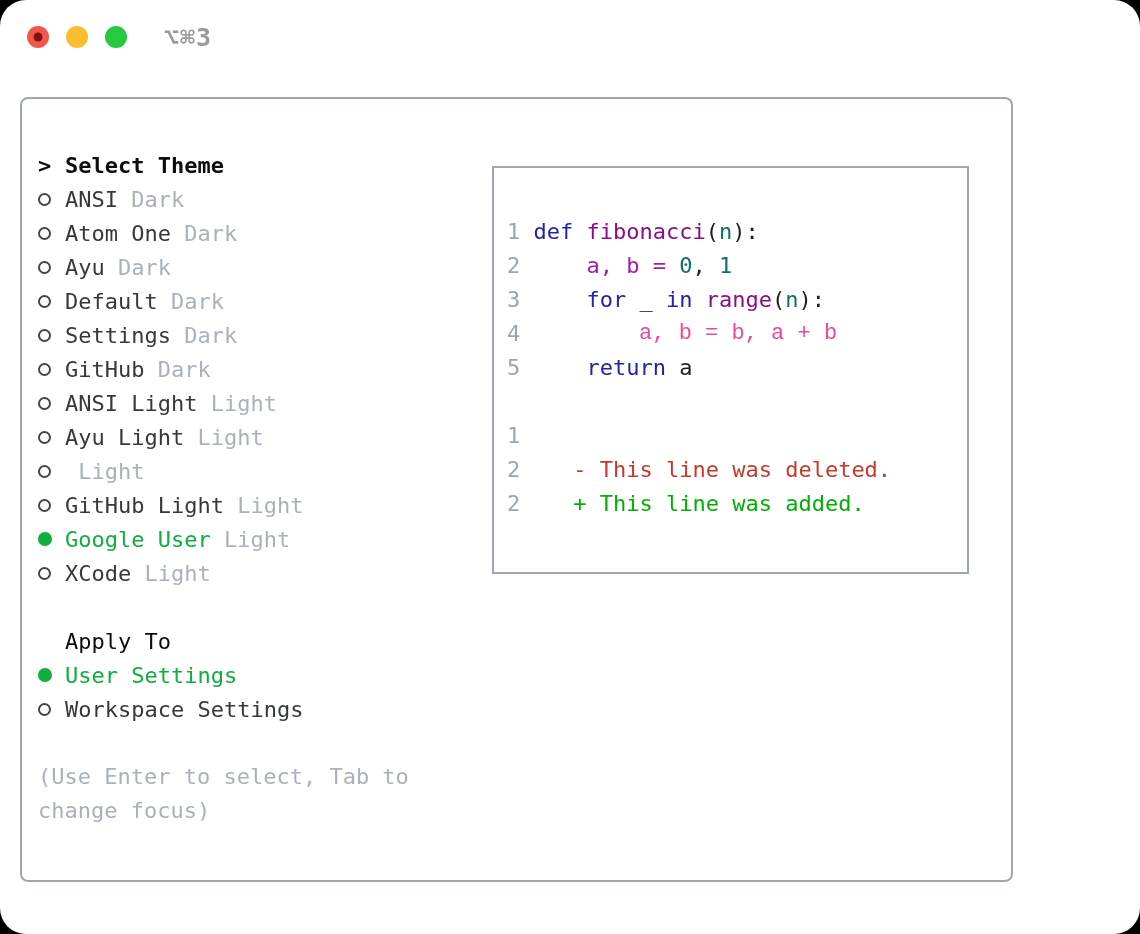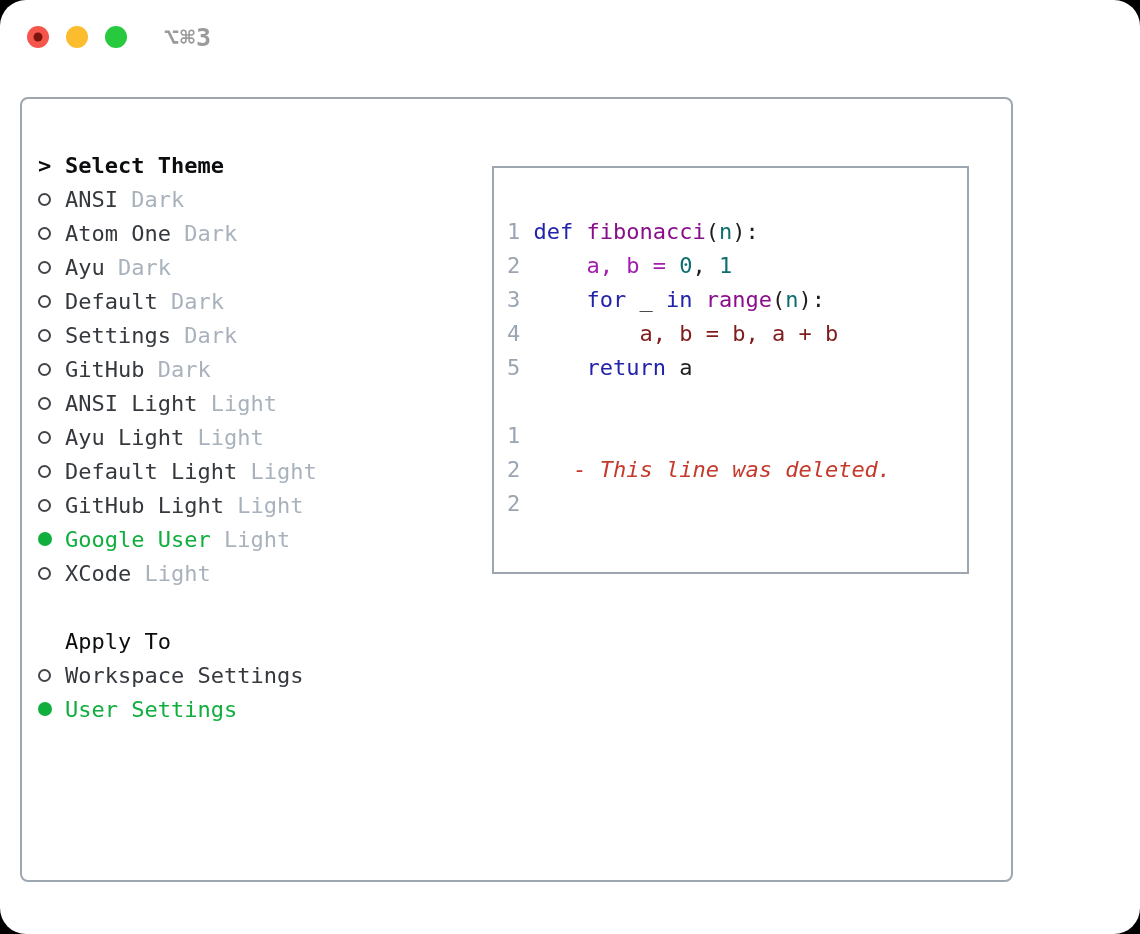--- a/index.html
+++ b/index.html
@@ -67,43 +67,44 @@
       </div>
       <div id="theme-list">
           <div class="row"><span class="bullet-col"><span class="circle"></span></span><span class="name">ANSI</span><span class="variant"> Dark</span></div>
           <div class="row"><span class="bullet-col"><span class="circle"></span></span><span class="name">Atom One</span><span class="variant"> Dark</span></div>
           <div class="row"><span class="bullet-col"><span class="circle"></span></span><span class="name">Ayu</span><span class="variant"> Dark</span></div>
           <div class="row"><span class="bullet-col"><span class="circle"></span></span><span class="name">Default</span><span class="variant"> Dark</span></div>
           <div class="row"><span class="bullet-col"><span class="circle"></span></span><span class="name">Settings</span><span class="variant"> Dark</span></div>
           <div class="row"><span class="bullet-col"><span class="circle"></span></span><span class="name">GitHub</span><span class="variant"> Dark</span></div>
           <div class="row"><span class="bullet-col"><span class="circle"></span></span><span class="name">ANSI Light</span><span class="variant"> Light</span></div>
           <div class="row"><span class="bullet-col"><span class="circle"></span></span><span class="name">Ayu Light</span><span class="variant"> Light</span></div>
-          <div class="row"><span class="bullet-col"><span class="circle"></span></span><span class="name">Default Light</span><span class="variant"> Light</span></div>
+          <div class="row"><span class="bullet-col"><span class="circle"></span></span><span class="variant"> Light</span></div>
           <div class="row"><span class="bullet-col"><span class="circle"></span></span><span class="name">GitHub Light</span><span class="variant"> Light</span></div>
           <div class="row"><span class="bullet-col"><span class="dot"></span></span><span class="name selected">Google User</span><span class="variant"> Light</span></div>
           <div class="row"><span class="bullet-col"><span class="circle"></span></span><span class="name">XCode</span><span class="variant"> Light</span></div>
         </div>
       <div class="row spacer"></div>
       <div class="row">
         <span class="bullet-col"></span><span class="name" style="color:#0b0d0f">Apply To</span>
       </div>
       <div id="apply-list">
+          <div class="row"><span class="bullet-col"><span class="dot"></span></span><span class="name selected">User Settings</span></div>
           <div class="row"><span class="bullet-col"><span class="circle"></span></span><span class="name">Workspace Settings</span></div>
-          <div class="row"><span class="bullet-col"><span class="dot"></span></span><span class="name selected">User Settings</span></div>
         </div>
+      <div class="help">(Use Enter to select, Tab to change focus)</div>
     </div>
 
     <div class="panel-right">
       <div class="preview-box" id="preview-box">
           <div class="pline"><span class="lnum" style="color: rgb(154, 164, 178);">1</span><span style="color: rgb(30, 30, 30);"> </span><span style="color: rgb(34, 34, 170);">def</span><span style="color: rgb(30, 30, 30);"> </span><span style="color: rgb(138, 13, 138);">fibonacci</span><span style="color: rgb(30, 30, 30);">(</span><span style="color: rgb(14, 110, 110);">n</span><span style="color: rgb(30, 30, 30);">):</span></div>
           <div class="pline"><span class="lnum" style="color: rgb(154, 164, 178);">2</span><span style="color: #a21caf;">     a, b = </span><span style="color: rgb(14, 110, 110);">0</span><span style="color: rgb(30, 30, 30);">, </span><span style="color: rgb(14, 110, 110);">1</span></div>
           <div class="pline"><span class="lnum" style="color: rgb(154, 164, 178);">3</span><span style="color: rgb(30, 30, 30);">     </span><span style="color: rgb(34, 34, 170);">for</span><span style="color: rgb(30, 30, 30);"> _ </span><span style="color: rgb(34, 34, 170);">in</span><span style="color: rgb(30, 30, 30);"> </span><span style="color: rgb(138, 13, 138);">range</span><span style="color: rgb(30, 30, 30);">(</span><span style="color: rgb(14, 110, 110);">n</span><span style="color: rgb(30, 30, 30);">):</span></div>
-          <div class="pline"><span class="lnum" style="color: rgb(154, 164, 178);">4</span><span style="color: #7f1d1d;">         a, b = b, a + b</span></div>
+          <div class="pline"><span class="lnum" style="color: rgb(154, 164, 178);">4</span><span style="color: #ec4899; font-family: Liberation Mono, monospace;">         a, b = b, a + b</span></div>
           <div class="pline"><span class="lnum" style="color: rgb(154, 164, 178);">5</span><span style="color: rgb(30, 30, 30);">     </span><span style="color: rgb(34, 34, 170);">return</span><span style="color: rgb(30, 30, 30);"> a</span></div>
           <div class="pline"></div>
           <div class="pline"><span class="lnum" style="color: rgb(154, 164, 178);">1</span></div>
-          <div class="pline"><span class="lnum" style="color: rgb(154, 164, 178);">2</span><span style="color: rgb(197, 57, 43); font-style: italic;">    - This line was deleted.</span></div>
-          <div class="pline"><span class="lnum" style="color: rgb(154, 164, 178);">2</span></div>
+          <div class="pline"><span class="lnum" style="color: rgb(154, 164, 178);">2</span><span style="color: rgb(197, 57, 43);">    - This line was deleted.</span></div>
+          <div class="pline"><span class="lnum" style="color: rgb(154, 164, 178);">2</span><span style="color: rgb(0, 176, 0);">    + This line was added.</span></div>
         </div>
     </div>
 
   </div>
 </div>
 
 </body></html>

